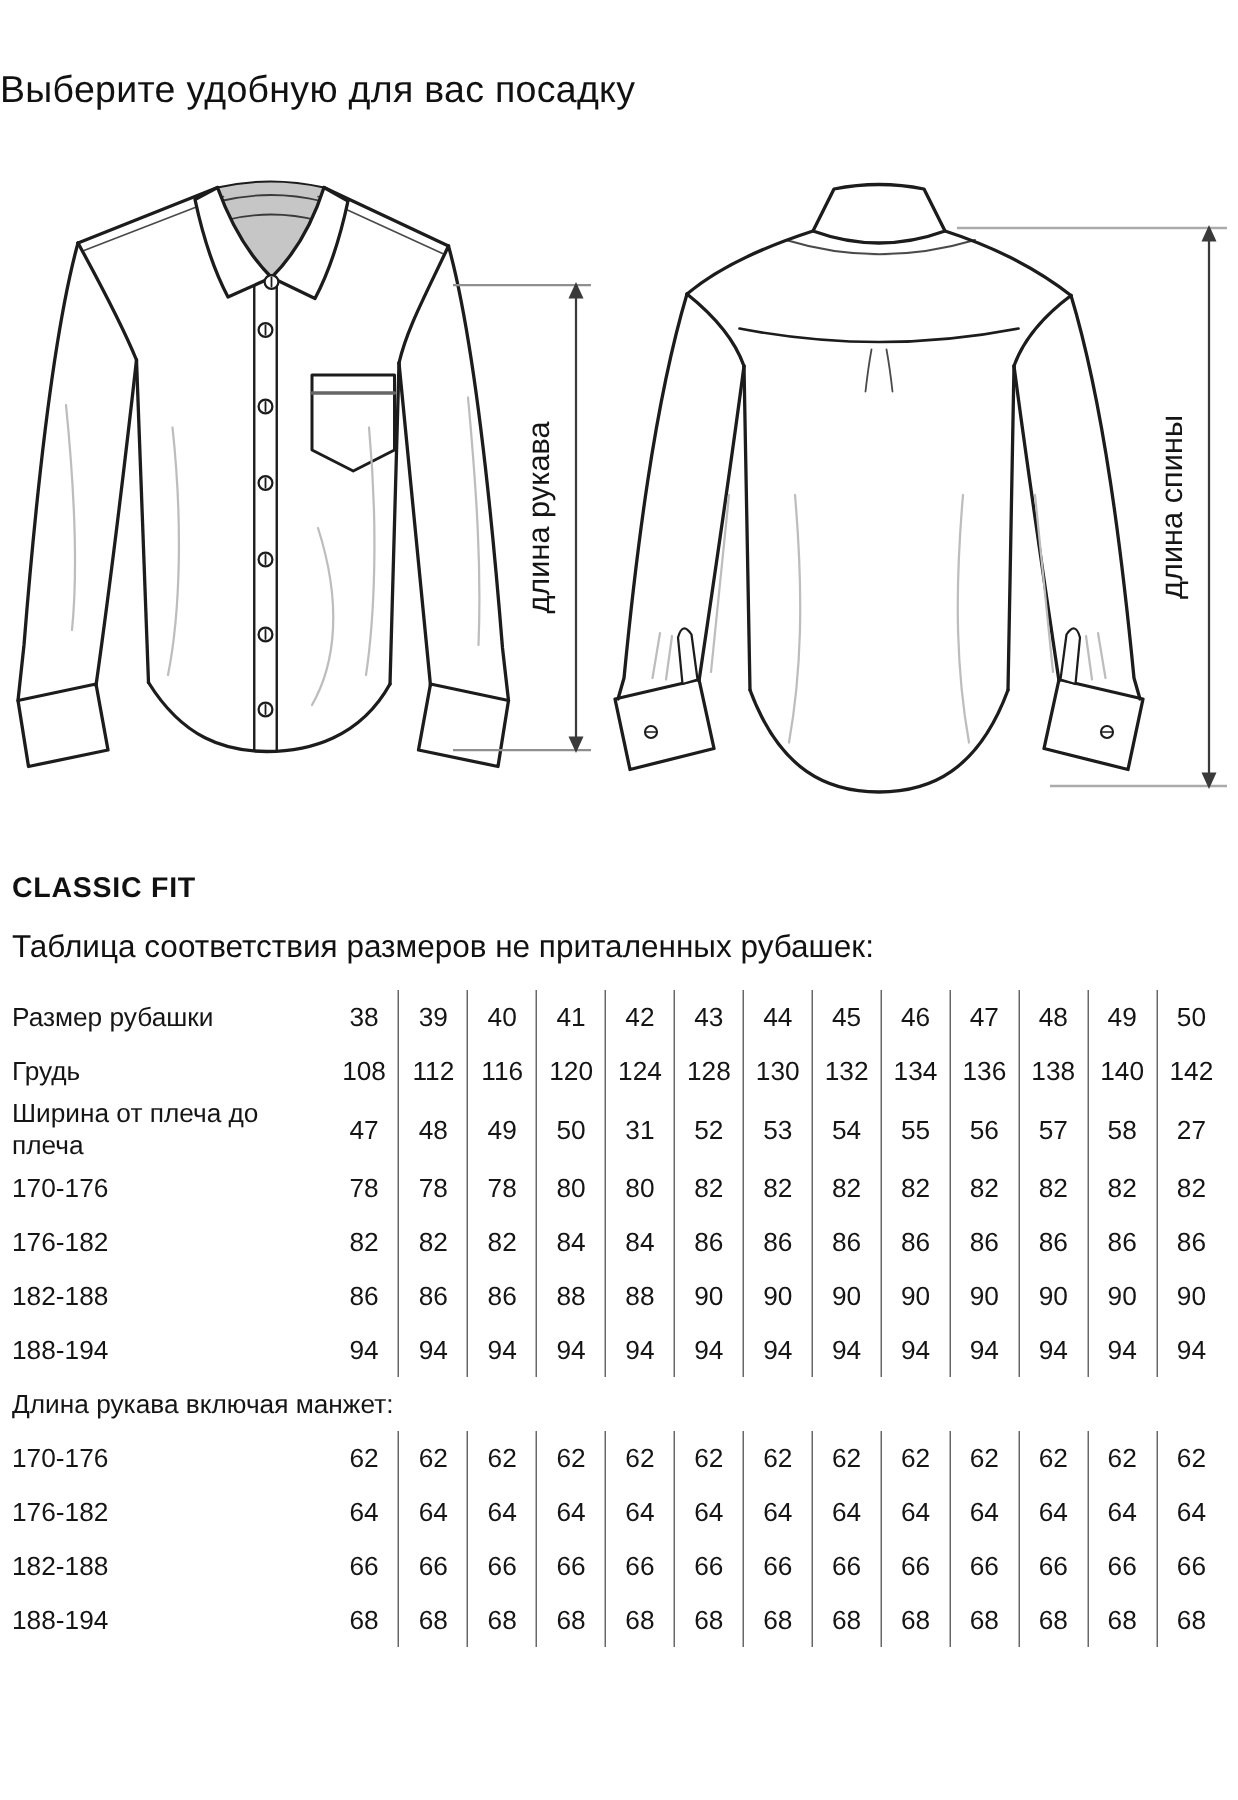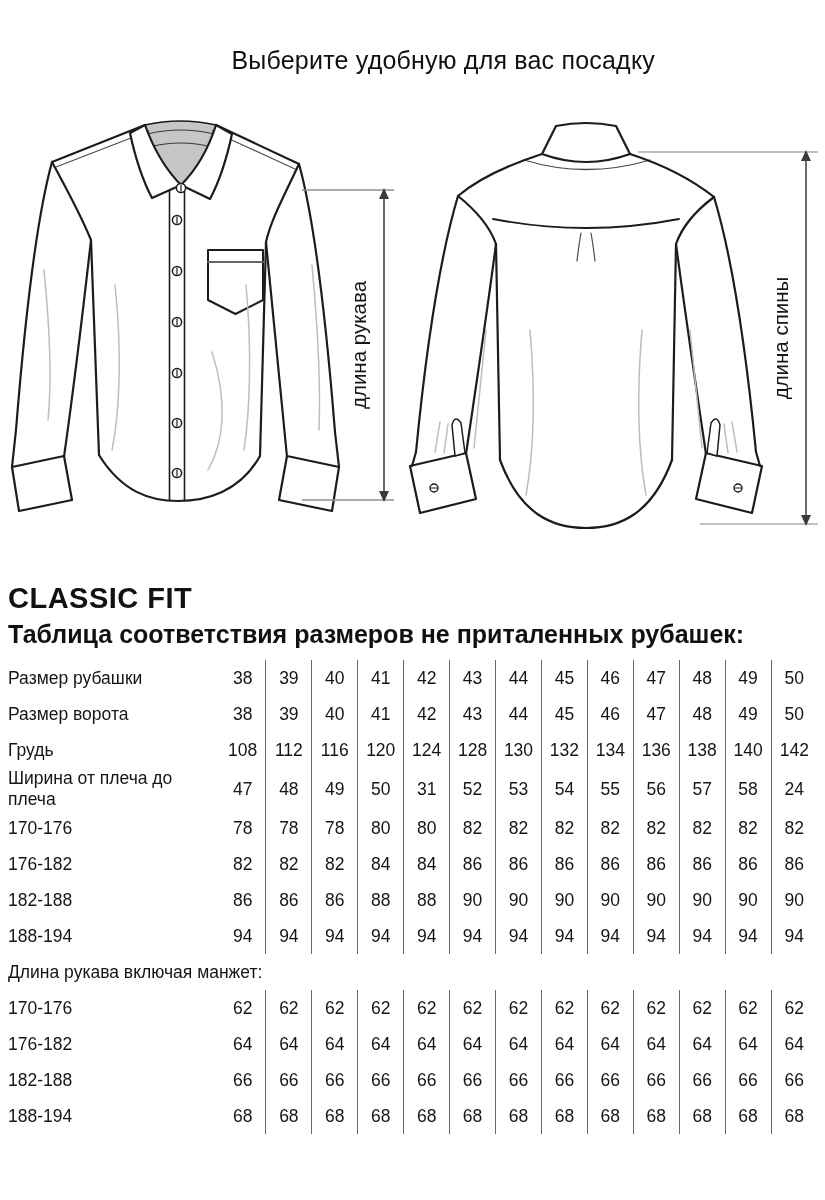--- a/index.html
+++ b/index.html
@@ -2,30 +2,30 @@
 <html><head>
 <meta charset="utf-8">
 <style>
   html,body{margin:0;padding:0;}
   body{
     width:825px;height:1200px;position:relative;background:#ffffff;
     font-family:"Liberation Sans","DejaVu Sans",sans-serif;color:#111;
     overflow:hidden;
   }
   .page-title{
-    position:absolute;top:46px;left:0;width:655px;text-align:right;
+    position:absolute;top:46px;left:0;width:655px;text-align:left;
     font-size:25px;font-weight:400;letter-spacing:0.2px;
   }
   .diagram{position:absolute;top:100px;left:0;width:825px;height:452px;}
   .classic-heading{
-    position:absolute;top:582px;left:8px;font-size:29px;font-weight:700;
+    position:absolute;top:582px;left:8px;font-size:19px;font-weight:700;
     letter-spacing:0.5px;
   }
   .table-subtitle{
-    position:absolute;top:620px;left:8px;font-size:25px;font-weight:700;
+    position:absolute;top:620px;left:8px;font-size:21px;font-weight:400;
   }
   .table-wrap{position:absolute;top:660px;left:8px;width:809px;}
   table.sizes{
     border-collapse:collapse;table-layout:fixed;width:100%;
     font-size:17.5px;color:#151515;
   }
   table.sizes td{height:36px;padding:0;vertical-align:middle;}
   table.sizes td.row-label{width:212px;text-align:left;}
   table.sizes td.val{text-align:center;border-left:1.5px solid #686868;}
   table.sizes td.val.first{border-left:none;}
@@ -186,36 +186,20 @@
           <td class="val">43</td>
           <td class="val">44</td>
           <td class="val">45</td>
           <td class="val">46</td>
           <td class="val">47</td>
           <td class="val">48</td>
           <td class="val">49</td>
           <td class="val">50</td>
         </tr>
         <tr>
-          <td class="row-label">Размер ворота</td>
-          <td class="val first">38</td>
-          <td class="val">39</td>
-          <td class="val">40</td>
-          <td class="val">41</td>
-          <td class="val">42</td>
-          <td class="val">43</td>
-          <td class="val">44</td>
-          <td class="val">45</td>
-          <td class="val">46</td>
-          <td class="val">47</td>
-          <td class="val">48</td>
-          <td class="val">49</td>
-          <td class="val">50</td>
-        </tr>
-        <tr>
           <td class="row-label">Грудь</td>
           <td class="val first">108</td>
           <td class="val">112</td>
           <td class="val">116</td>
           <td class="val">120</td>
           <td class="val">124</td>
           <td class="val">128</td>
           <td class="val">130</td>
           <td class="val">132</td>
           <td class="val">134</td>
@@ -231,21 +215,21 @@
           <td class="val">49</td>
           <td class="val">50</td>
           <td class="val">31</td>
           <td class="val">52</td>
           <td class="val">53</td>
           <td class="val">54</td>
           <td class="val">55</td>
           <td class="val">56</td>
           <td class="val">57</td>
           <td class="val">58</td>
-          <td class="val">24</td>
+          <td class="val">27</td>
         </tr>
         <tr>
           <td class="row-label">170-176</td>
           <td class="val first">78</td>
           <td class="val">78</td>
           <td class="val">78</td>
           <td class="val">80</td>
           <td class="val">80</td>
           <td class="val">82</td>
           <td class="val">82</td>

